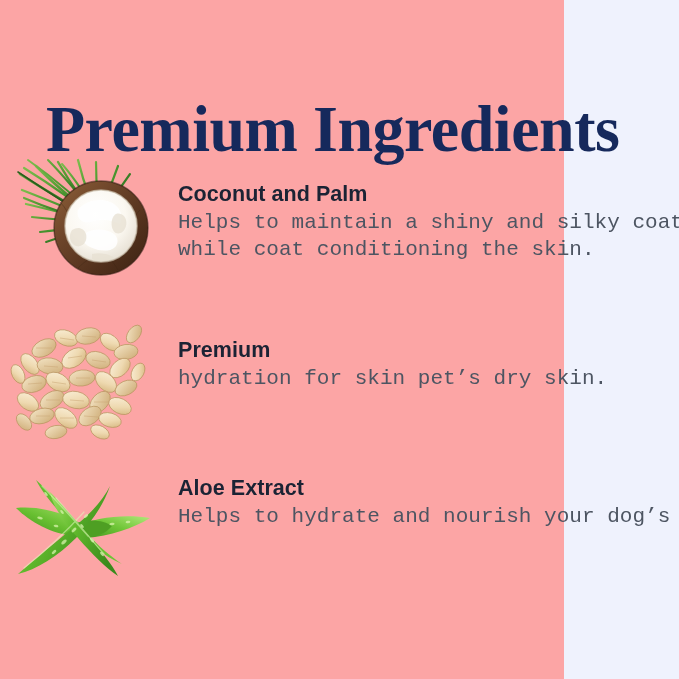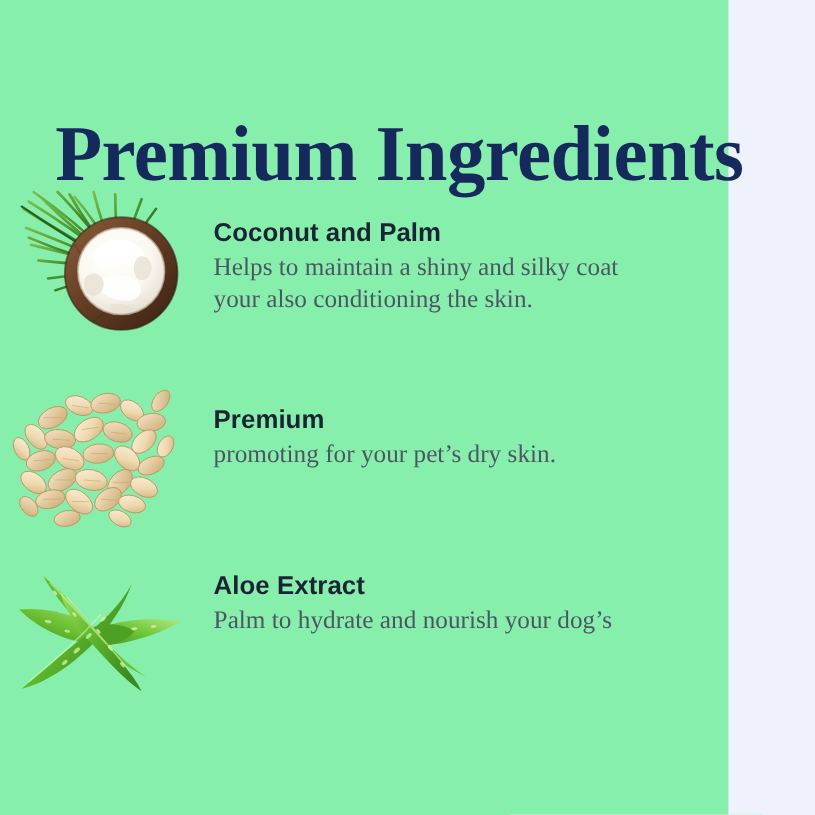--- a/index.html
+++ b/index.html
@@ -10,23 +10,23 @@
   body {
     width: 679px;
     height: 679px;
     overflow: hidden;
     background: #eff2fd;
     font-family: "Liberation Sans", sans-serif;
     -webkit-font-smoothing: antialiased;
   }
   .page {
     position: relative;
-    width: 607px;
+    width: 564px;
     height: 679px;
-    background: #86efac;
+    background: #fca5a5;
     box-sizing: border-box;
   }
 
   
   .page-title {
     position: absolute;
     left: 46px;
     top: 50px;
     width: 600px;
     font-family: "Liberation Serif", "DejaVu Serif", serif;
@@ -73,21 +73,21 @@
   .ingredient-name {
     font-family: "Liberation Sans", sans-serif;
     font-size: 21.5px;
     line-height: 28px;
     font-weight: 700;
     color: #1b2334;
     letter-spacing: 0.05px;
     margin: 0 0 1px 0;
   }
   .ingredient-desc {
-    font-family: Liberation Serif, serif;
+    font-family: Liberation Mono, monospace;
     font-size: 21px;
     line-height: 27px;
     font-weight: 400;
     color: #4d5562;
     letter-spacing: 0.02px;
     margin: 0;
     max-width: 400px;
   }
   .ingredient-desc .line { display: block; white-space: nowrap; }
 </style>
@@ -171,21 +171,21 @@
           <path d="M92,104 C100,102 110,104 114,108 C108,112 98,112 92,109 Z"></path>
         </g>
 
         <ellipse cx="101" cy="76" rx="36" ry="36" fill="none" stroke="#cdc3b1" stroke-width="1.6" opacity="0.7"></ellipse>
       </svg>
     </div>
     <div class="ingredient-text">
       <div class="ingredient-name">Coconut and Palm</div>
       <div class="ingredient-desc">
         <span class="line">Helps to maintain a shiny and silky coat</span>
-        <span class="line">your also conditioning the skin.</span>
+        <span class="line">while coat conditioning the skin.</span>
       </div>
     </div>
   </div>
 
   <div class="ingredient-row" id="row-1">
     <div class="ingredient-figure">
       <svg width="170" height="132" viewBox="0 0 170 132" xmlns="http://www.w3.org/2000/svg" aria-hidden="true">
         <defs>
           <linearGradient id="oat-a" x1="0%" y1="0%" x2="80%" y2="100%">
             <stop offset="0%" stop-color="#fbf0da"></stop>
@@ -247,21 +247,21 @@
             <path d="M94,90 L108,90"></path>
           <path d="M36,104 L50,104"></path>
             <path d="M60,106 L74,106"></path>
             <path d="M84,104 L98,105"></path>
         </g>
       </svg>
     </div>
     <div class="ingredient-text">
       <div class="ingredient-name">Premium</div>
       <div class="ingredient-desc">
-        <span class="line">promoting for your pet’s dry skin.</span>
+        <span class="line">hydration for skin pet’s dry skin.</span>
       </div>
     </div>
   </div>
 
   <div class="ingredient-row" id="row-2">
     <div class="ingredient-figure">
       <svg width="170" height="132" viewBox="0 0 170 132" xmlns="http://www.w3.org/2000/svg" aria-hidden="true">
         <defs>
           <linearGradient id="aloe-1" x1="0%" y1="0%" x2="100%" y2="60%">
             <stop offset="0%" stop-color="#9fe061"></stop>
@@ -311,18 +311,18 @@
         <g stroke="#e2f7bd" stroke-width="1.2" opacity="0.55" fill="none" stroke-linecap="round">
           <path d="M24,112 C44,96 66,76 84,56"></path>
           <path d="M42,30 C56,44 72,62 88,80"></path>
           <path d="M56,42 C70,58 88,80 104,98"></path>
         </g>
       </svg>
     </div>
     <div class="ingredient-text">
       <div class="ingredient-name">Aloe Extract</div>
       <div class="ingredient-desc">
-        <span class="line">Palm to hydrate and nourish your dog’s</span>
+        <span class="line">Helps to hydrate and nourish your dog’s</span>
       </div>
     </div>
   </div>
 
 </div>
 
 </body></html>

